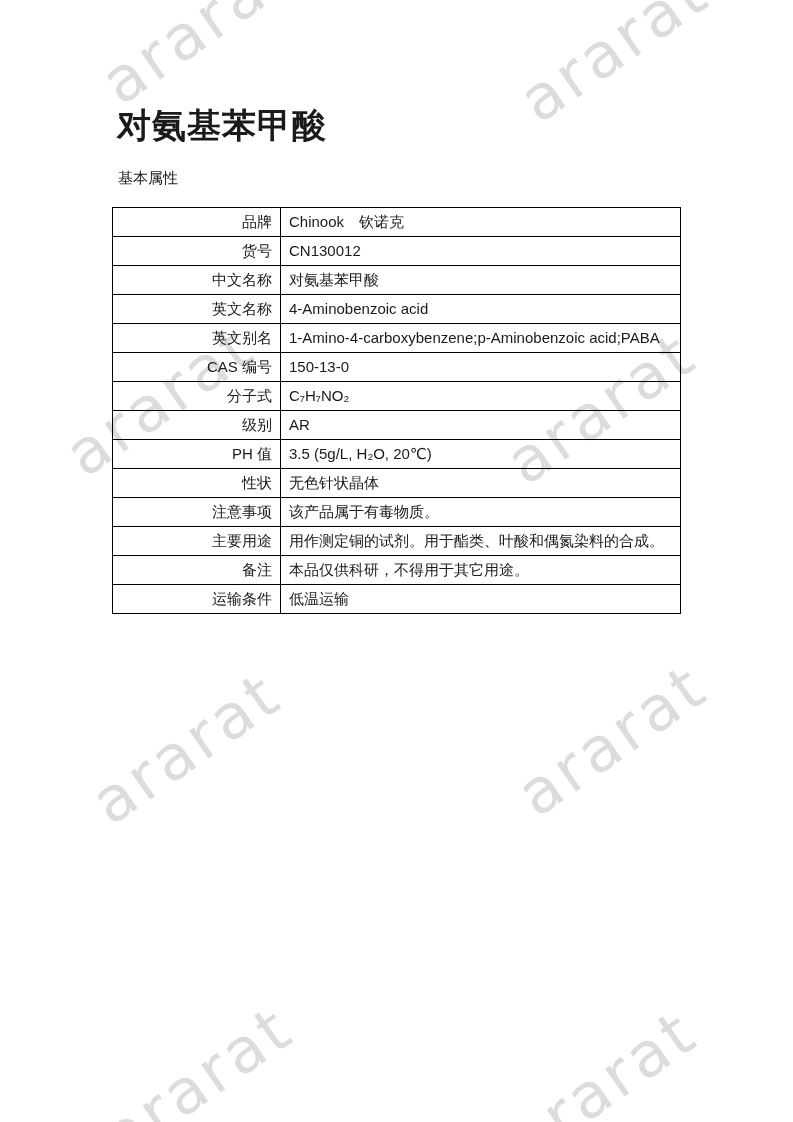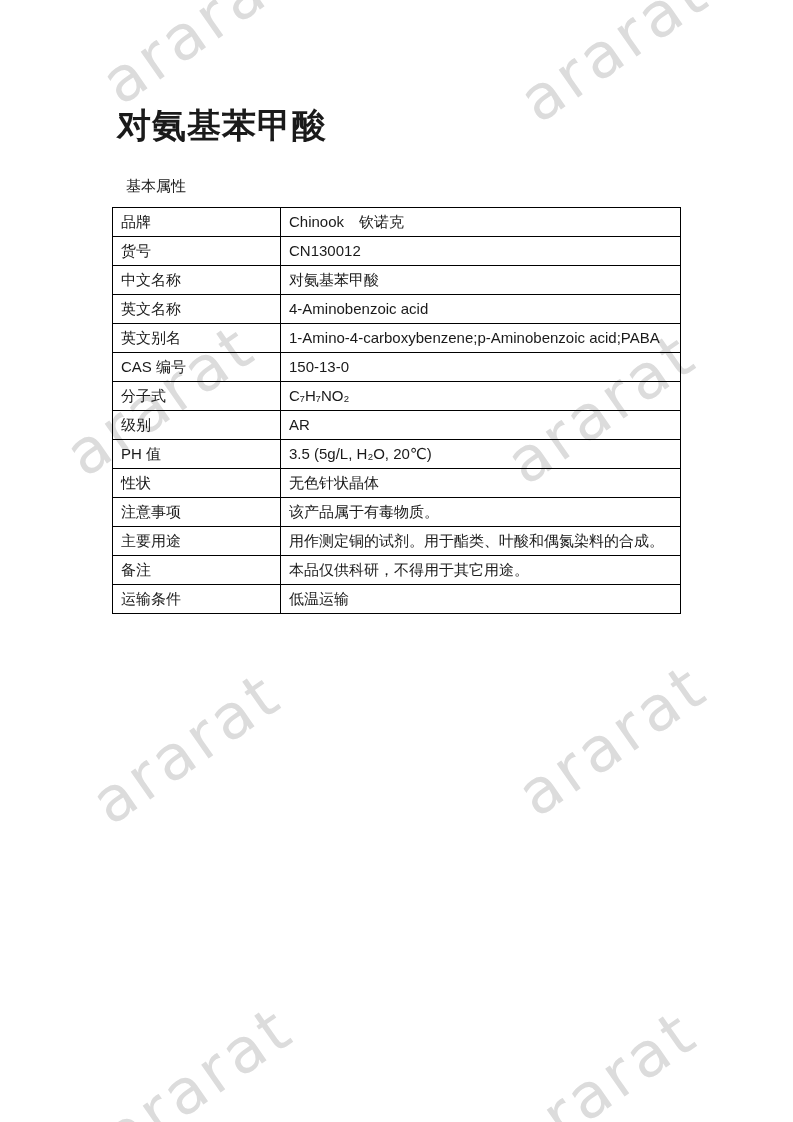--- a/index.html
+++ b/index.html
@@ -54,21 +54,21 @@
     margin: 0;
     font-size: 34px;
     font-weight: 700;
     letter-spacing: 1px;
     color: #1a1a1a;
   }
   .section-heading {
     position: absolute;
     left: 118px;
     top: 169px;
-    margin: 8px;
+    margin: 0;
     font-size: 15px;
     font-weight: 400;
     color: #1a1a1a;
   }
   table.props {
     position: absolute;
     left: 112px;
     top: 207px;
     width: 569px;
     border-collapse: collapse;
@@ -79,21 +79,21 @@
     border: 1px solid #000000;
     height: 26px;
     padding: 1px 8px;
     font-size: 15px;
     line-height: 1.25;
     vertical-align: middle;
     background: transparent;
     white-space: nowrap;
     overflow: hidden;
   }
-  td.label-cell { width: 151px; }
+  td.label-cell { width: 151px; text-align: right; }
 </style>
 </head>
 <body>
 
 <div class="watermark-layer">
   <div class="wm wm1">ararat</div>
   <div class="wm wm2">ararat</div>
   <div class="wm wm3">ararat</div>
   <div class="wm wm4">ararat</div>
   <div class="wm wm5">ararat</div>

